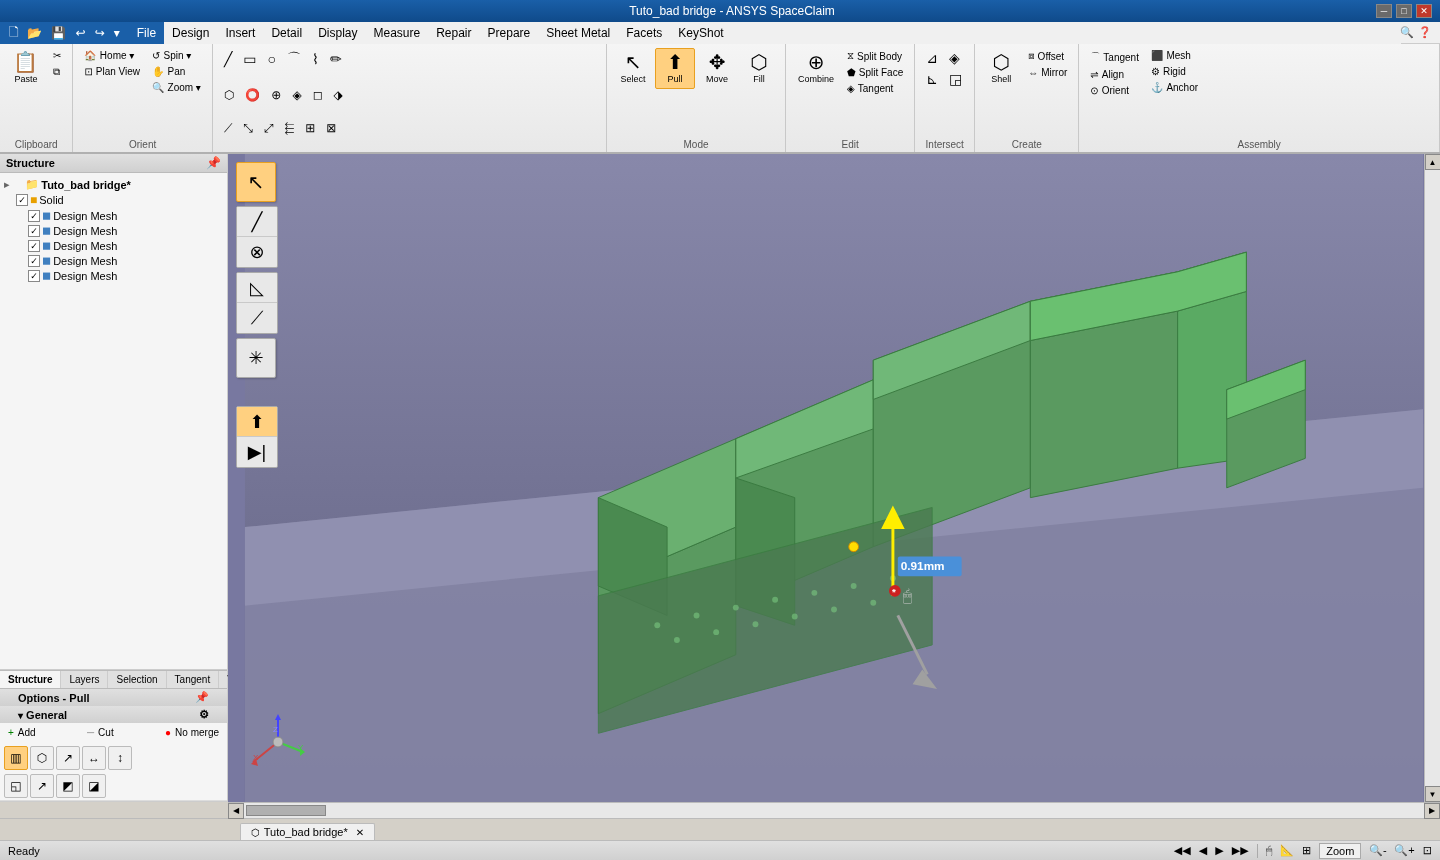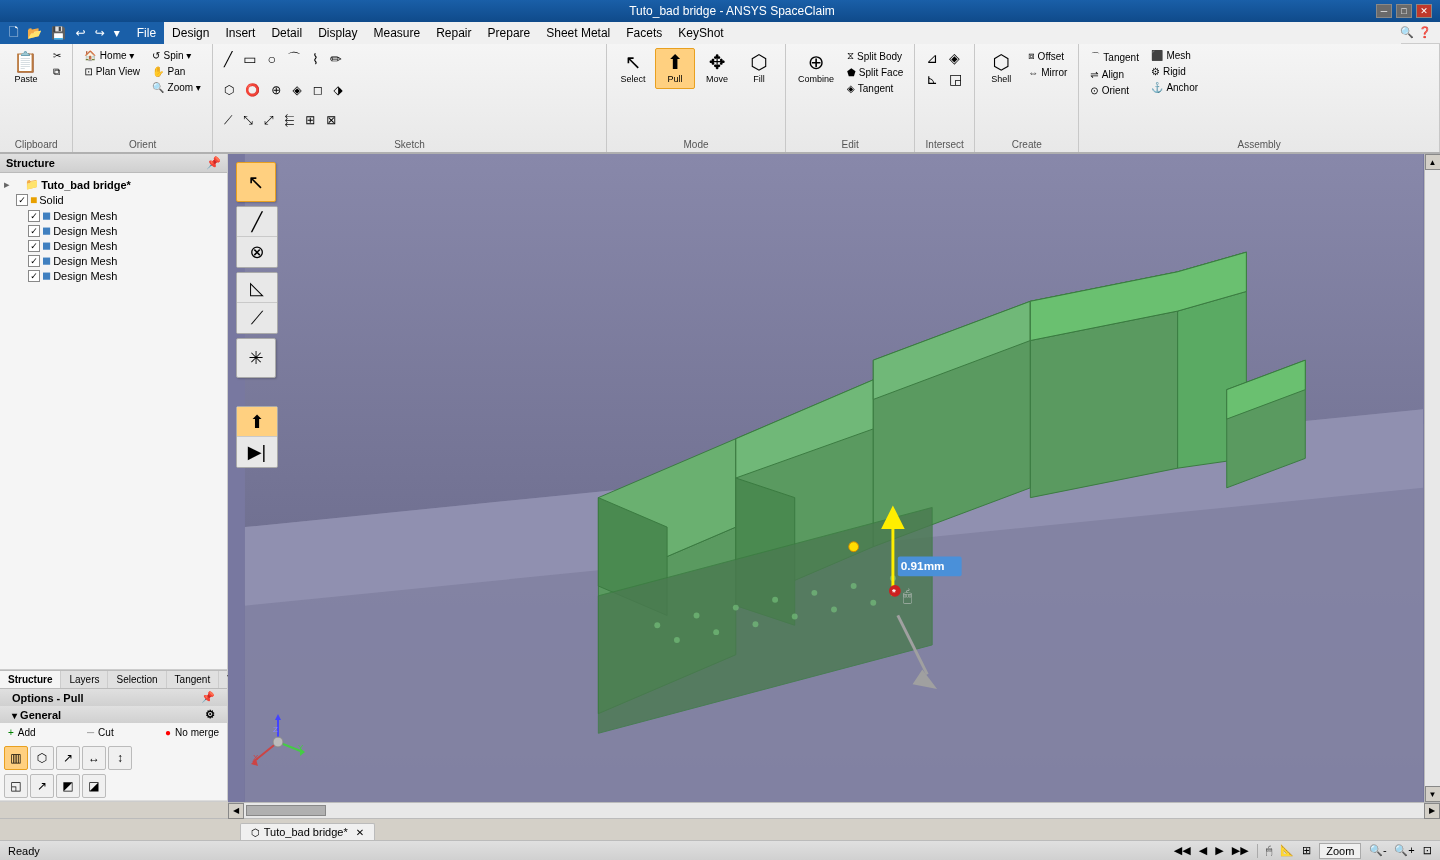--- a/index.html
+++ b/index.html
@@ -163,21 +163,21 @@
 
     
     #options-panel {
       border-bottom: 1px solid #ccc;
     }
     .options-section {
       border-bottom: 1px solid #ddd;
     }
     .options-header {
       background: linear-gradient(to bottom, #e0e0e0, #d0d0d0);
-      padding: 2px 12px;
+      padding: 2px 18px;
       font-size: 11px;
       font-weight: bold;
       display: flex;
       align-items: center;
       justify-content: space-between;
       cursor: pointer;
     }
     .options-content { padding: 4px 8px; }
     .options-row { display: flex; align-items: center; gap: 4px; font-size: 10px; margin-bottom: 2px; }
 
@@ -461,21 +461,20 @@
       </div>
       <div style="display:flex; gap:1px; width:100%;">
         <div class="ribbon-btn-sm" style="font-size:12px;">⟋</div>
         <div class="ribbon-btn-sm" style="font-size:12px;">⤡</div>
         <div class="ribbon-btn-sm" style="font-size:12px;">⤢</div>
         <div class="ribbon-btn-sm" style="font-size:12px;">⬱</div>
         <div class="ribbon-btn-sm" style="font-size:12px;">⊞</div>
         <div class="ribbon-btn-sm" style="font-size:12px;">⊠</div>
       </div>
     </div>
-    <div class="ribbon-group-label">Sketch</div>
   </div>
 
   <div class="ribbon-group">
     <div class="ribbon-group-content">
       <div class="ribbon-btn">
         <div class="icon">↖</div>
         <div class="label">Select</div>
       </div>
       <div class="ribbon-btn active">
         <div class="icon">⬆</div>

